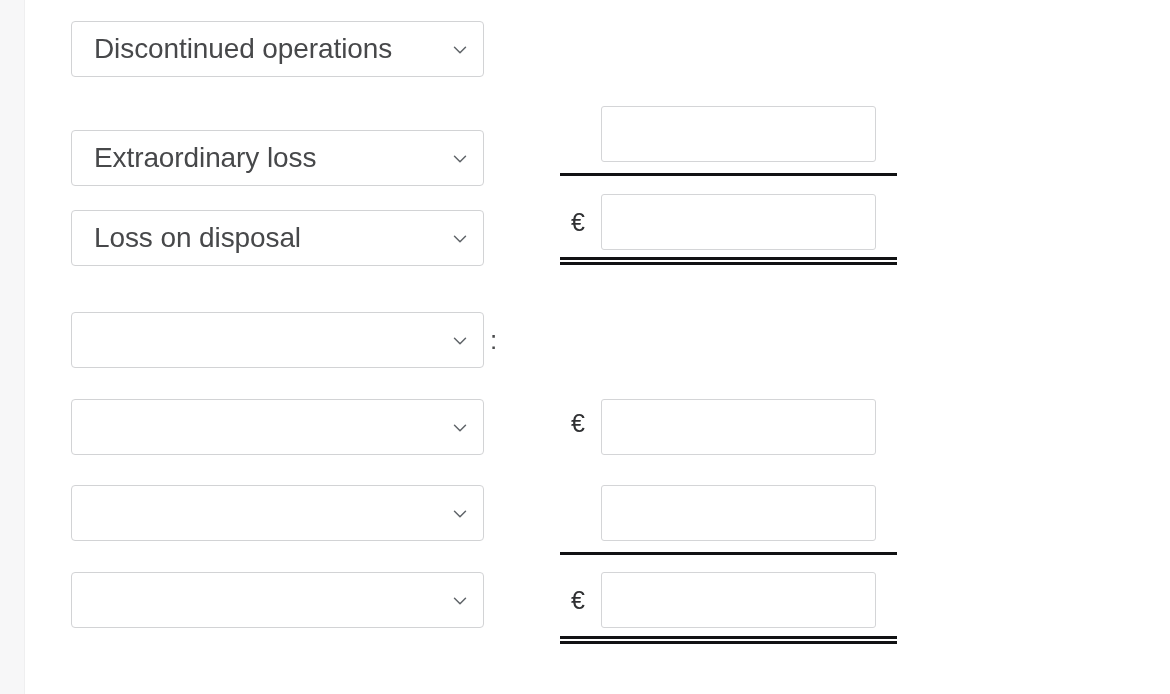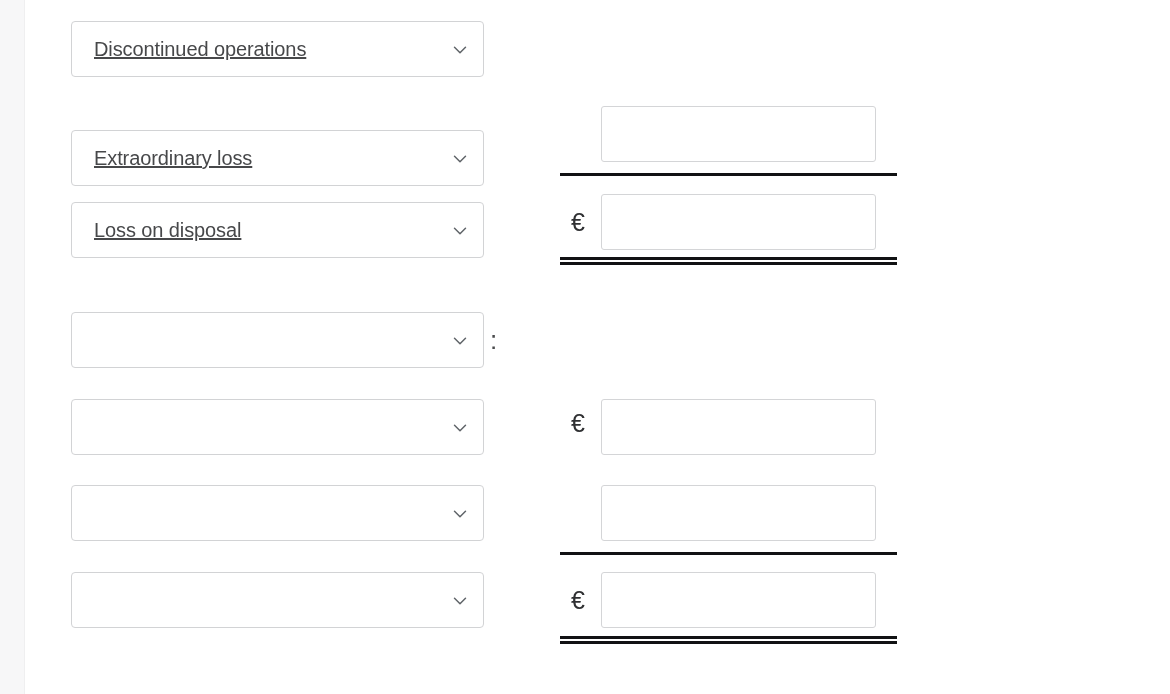--- a/index.html
+++ b/index.html
@@ -54,28 +54,27 @@
     background: #ffffff;
     border: 1px solid #d2d3d5;
     border-radius: 4px;
     display: flex;
     align-items: center;
     padding: 0 12px 0 22px;
     cursor: pointer;
   }
   .select-label {
     flex: 1 1 auto;
-    font-size: 20px;
+    font-size: 28px;
     line-height: 30px;
     color: #47484a;
     white-space: nowrap;
     overflow: hidden;
     text-overflow: ellipsis;
     letter-spacing: -0.1px;
-    text-decoration: underline;
   }
   .chev {
     flex: 0 0 auto;
     width: 22px;
     height: 22px;
     display: block;
   }
   .chev svg {
     display: block;
     width: 22px;
@@ -163,21 +162,21 @@
         <svg viewBox="0 0 24 24" fill="none" stroke="#5f6368" stroke-width="1.6" stroke-linecap="round" stroke-linejoin="round">
             <polyline points="6,10 12,16 18,10"></polyline>
           </svg>
       </span>
     </div>
     <input class="amount" type="text" style="top: 0px;" value="">
   </div>
   <div class="rule" style="top:173px;"></div>
 
   <div class="row" style="top:194px;">
-    <div class="select" style="top:8px;gap:40px;">
+    <div class="select" style="top:16px;gap:40px;">
       <span class="select-label">Loss on disposal</span>
       <span class="chev">
         <svg viewBox="0 0 24 24" fill="none" stroke="#5f6368" stroke-width="1.6" stroke-linecap="round" stroke-linejoin="round">
             <polyline points="6,10 12,16 18,10"></polyline>
           </svg>
       </span>
     </div>
     <span class="cur" style="top:13px;">€</span>
     <input class="amount" type="text" style="top: 0px;" value="">
   </div>

